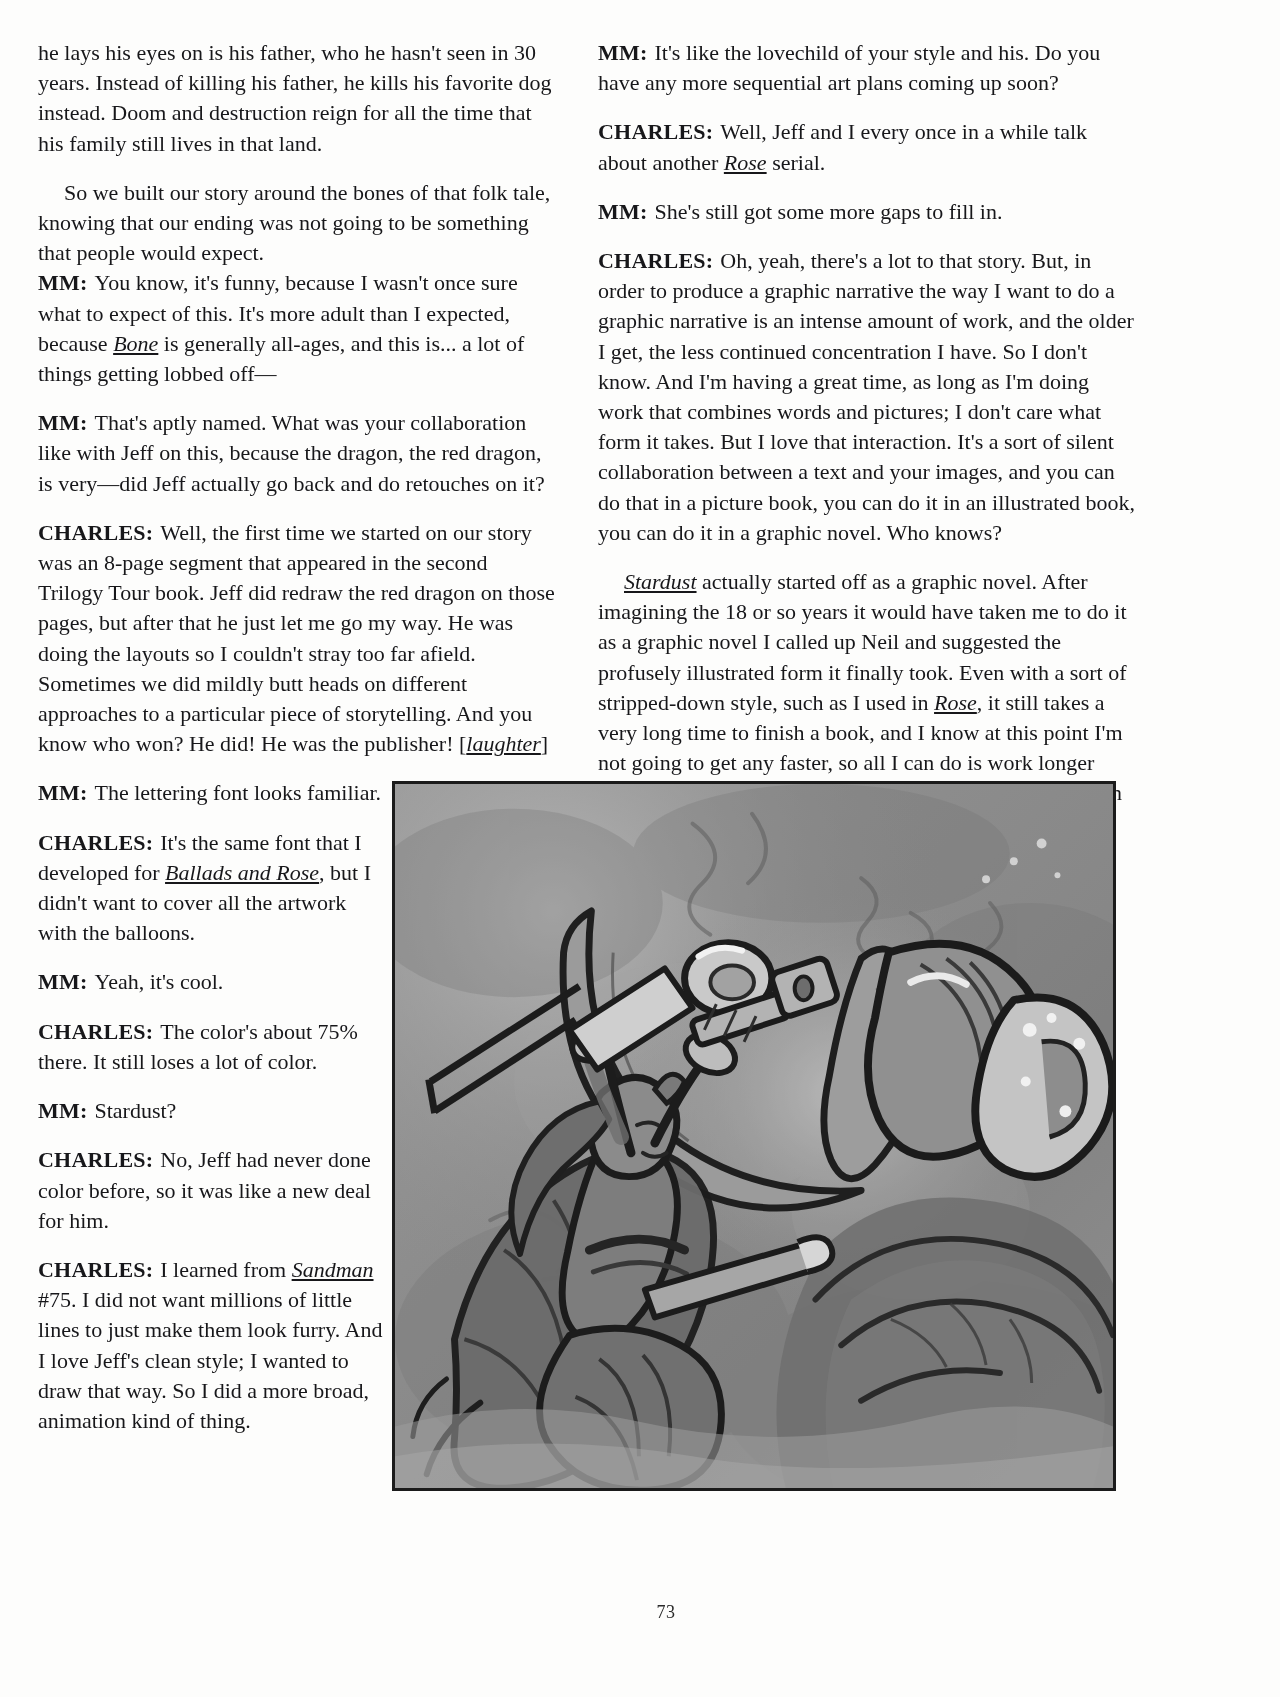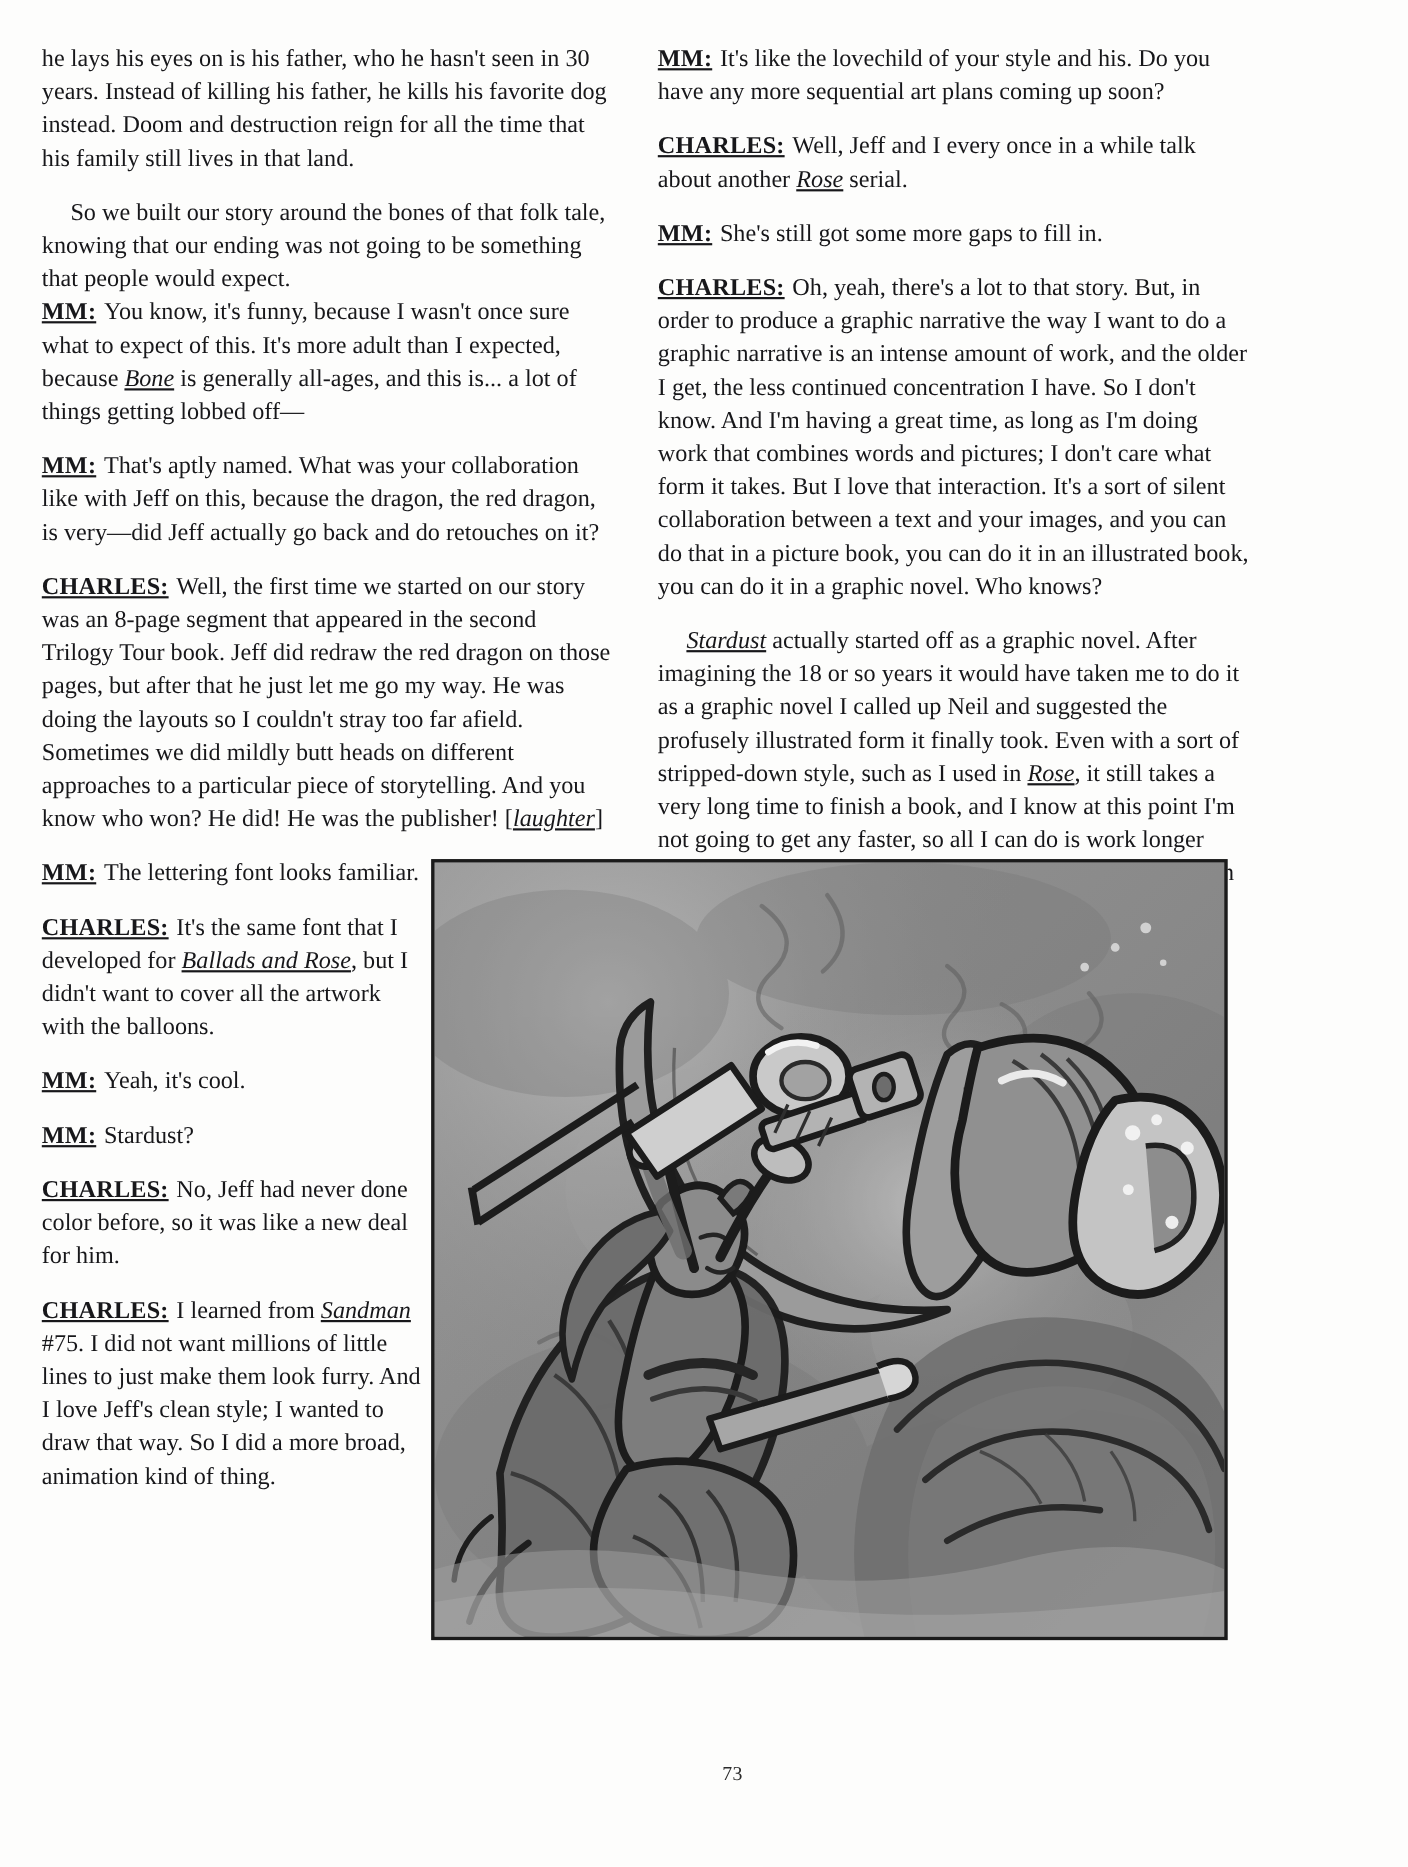--- a/index.html
+++ b/index.html
@@ -36,21 +36,20 @@
   p.para {
     margin: 0 0 19px 0;
     text-indent: 0;
   }
   p.para.indent { text-indent: 26px; margin-bottom: 0; }
 
   .speaker {
     font-weight: 700;
     letter-spacing: 0.2px;
     font-family: "Liberation Serif", "DejaVu Serif", serif;
-    text-decoration: underline;
   }
   .speaker-gap { display: inline-block; width: 7px; }
 
   em, .ital { font-style: italic; text-decoration: underline; }
 
   
   .artwork {
     position: absolute;
     left: 392px;
     top: 781px;
@@ -86,20 +85,21 @@
         <p class="para"><span>he lays his eyes on is his father, who he hasn't seen in 30 years. Instead of killing his father, he kills his favorite dog instead. Doom and destruction reign for all the time that his family still lives in that land.</span></p>
         <p class="para indent"><span>So we built our story around the bones of that folk tale, knowing that our ending was not going to be something that people would expect.</span></p>
         <p class="para"><span class="speaker">MM:</span><span class="speaker-gap"></span><span>You know, it's funny, because I wasn't once sure what to expect of this. It's more adult than I expected, because </span><span class="ital">Bone</span><span> is generally all-ages, and this is... a lot of things getting lobbed off—</span></p>
         <p class="para"><span class="speaker">MM:</span><span class="speaker-gap"></span><span>That's aptly named. What was your collaboration like with Jeff on this, because the dragon, the red dragon, is very—did Jeff actually go back and do retouches on it?</span></p>
         <p class="para"><span class="speaker">CHARLES:</span><span class="speaker-gap"></span><span>Well, the first time we started on our story was an 8-page segment that appeared in the second Trilogy Tour book. Jeff did redraw the red dragon on those pages, but after that he just let me go my way. He was doing the layouts so I couldn't stray too far afield. Sometimes we did mildly butt heads on different approaches to a particular piece of storytelling. And you know who won? He did! He was the publisher! [</span><span class="ital">laughter</span><span>]</span></p>
       </div>
     <div class="narrow" id="left-narrow">
         <p class="para"><span class="speaker">MM:</span><span class="speaker-gap"></span><span>The lettering font looks familiar.</span></p>
         <p class="para"><span class="speaker">CHARLES:</span><span class="speaker-gap"></span><span>It's the same font that I developed for </span><span class="ital">Ballads and Rose</span><span>, but I didn't want to cover all the artwork with the balloons.</span></p>
         <p class="para"><span class="speaker">MM:</span><span class="speaker-gap"></span><span>Yeah, it's cool.</span></p>
+        <p class="para"><span class="speaker">CHARLES:</span><span class="speaker-gap"></span><span>The color's about 75% there. It still loses a lot of color.</span></p>
         <p class="para"><span class="speaker">MM:</span><span class="speaker-gap"></span><span>Stardust?</span></p>
         <p class="para"><span class="speaker">CHARLES:</span><span class="speaker-gap"></span><span>No, Jeff had never done color before, so it was like a new deal for him.</span></p>
         <p class="para"><span class="speaker">CHARLES:</span><span class="speaker-gap"></span><span>I learned from </span><span class="ital">Sandman</span><span> #75. I did not want millions of little lines to just make them look furry. And I love Jeff's clean style; I wanted to draw that way. So I did a more broad, animation kind of thing.</span></p>
       </div>
   </div>
 
   <div class="col col-right">
     <div id="right-blocks">
         <p class="para"><span class="speaker">MM:</span><span class="speaker-gap"></span><span>It's like the lovechild of your style and his. Do you have any more sequential art plans coming up soon?</span></p>
         <p class="para"><span class="speaker">CHARLES:</span><span class="speaker-gap"></span><span>Well, Jeff and I every once in a while talk about another </span><span class="ital">Rose</span><span> serial.</span></p>

